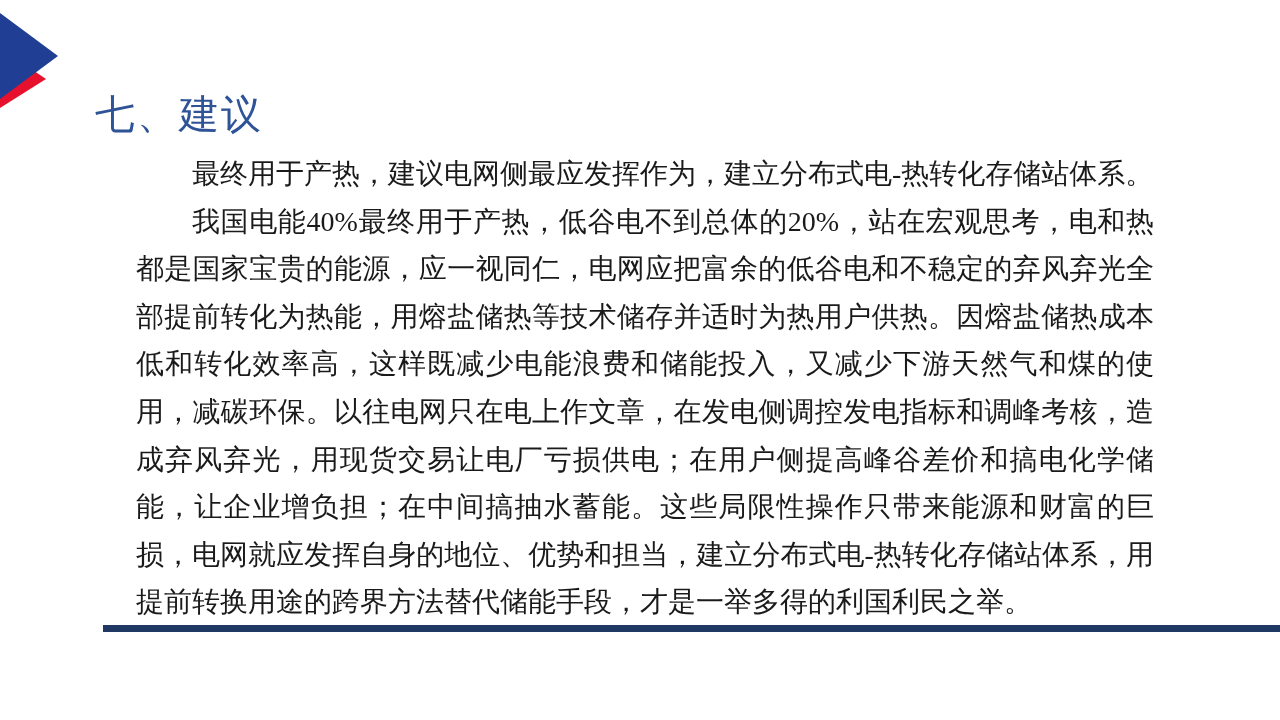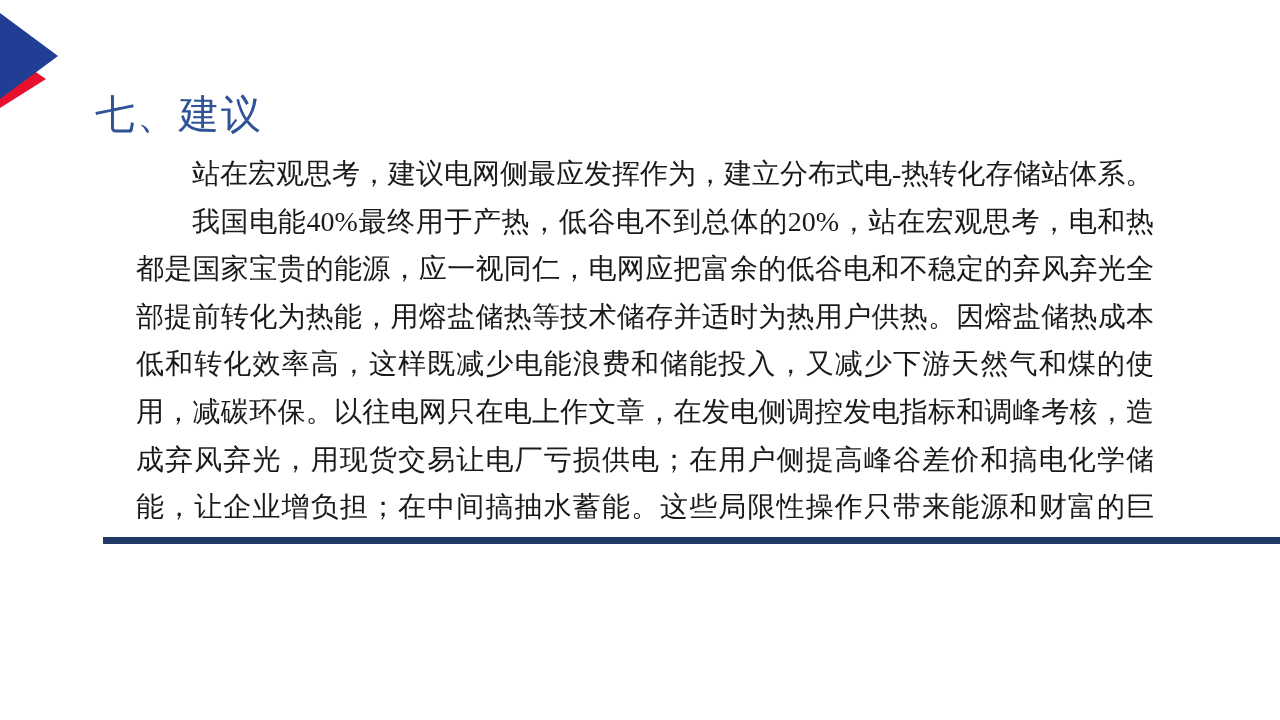--- a/index.html
+++ b/index.html
@@ -4,21 +4,21 @@
 <style>
   html, body {
     margin: 0;
     padding: 0;
     background: #ffffff;
     font-family: "Liberation Serif", "DejaVu Serif", serif;
   }
   .slide {
     position: relative;
     width: 1280px;
-    height: 544px;
+    height: 632px;
     background: #ffffff;
     overflow: hidden;
   }
   
   .deco {
     position: absolute;
     top: 0;
     left: 0;
     width: 70px;
     height: 120px;
@@ -80,19 +80,19 @@
 <div class="slide">
 
   <div class="deco">
     <div class="tri tri-red"></div>
     <div class="tri tri-blue"></div>
   </div>
 
   <h1 class="title">七、建议</h1>
 
   <div class="body-text">
-    <p>站在宏观思考，建议电网侧最应发挥作为，建立分布式电-热转化存储站体系。</p>
+    <p>最终用于产热，建议电网侧最应发挥作为，建立分布式电-热转化存储站体系。</p>
     <p>我国电能40%最终用于产热，低谷电不到总体的20%，站在宏观思考，电和热都是国家宝贵的能源，应一视同仁，电网应把富余的低谷电和不稳定的弃风弃光全部提前转化为热能，用熔盐储热等技术储存并适时为热用户供热。因熔盐储热成本低和转化效率高，这样既减少电能浪费和储能投入，又减少下游天然气和煤的使用，减碳环保。以往电网只在电上作文章，在发电侧调控发电指标和调峰考核，造成弃风弃光，用现货交易让电厂亏损供电；在用户侧提高峰谷差价和搞电化学储能，让企业增负担；在中间搞抽水蓄能。这些局限性操作只带来能源和财富的巨损，电网就应发挥自身的地位、优势和担当，建立分布式电-热转化存储站体系，用提前转换用途的跨界方法替代储能手段，才是一举多得的利国利民之举。</p>
   </div>
 
   <div class="bottom-bar"></div>
 
 </div>
 
 </body></html>

